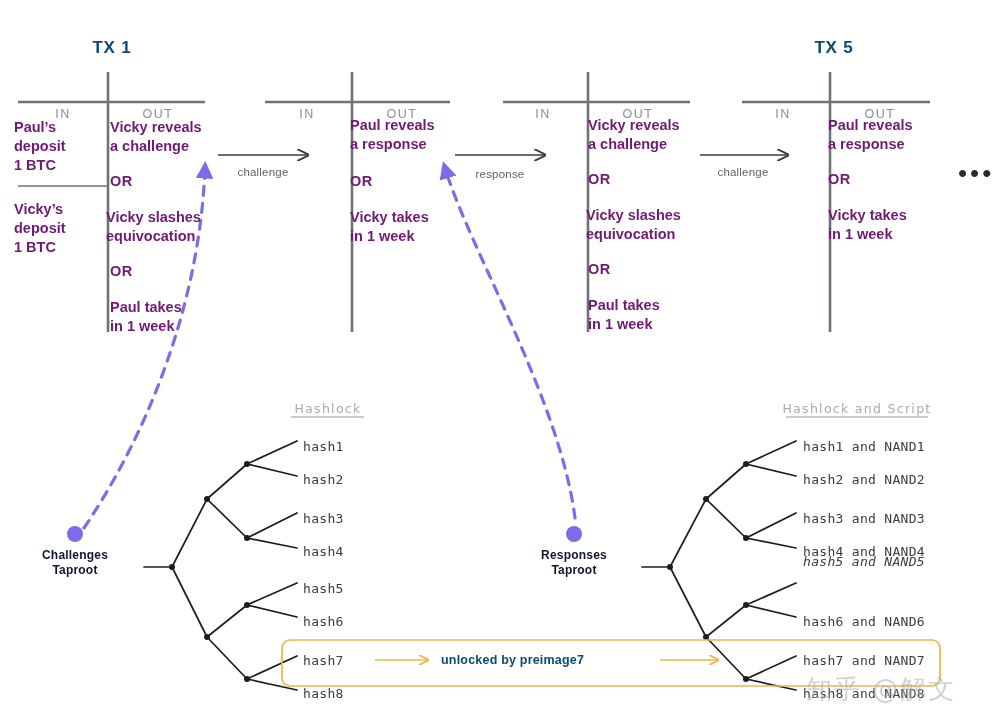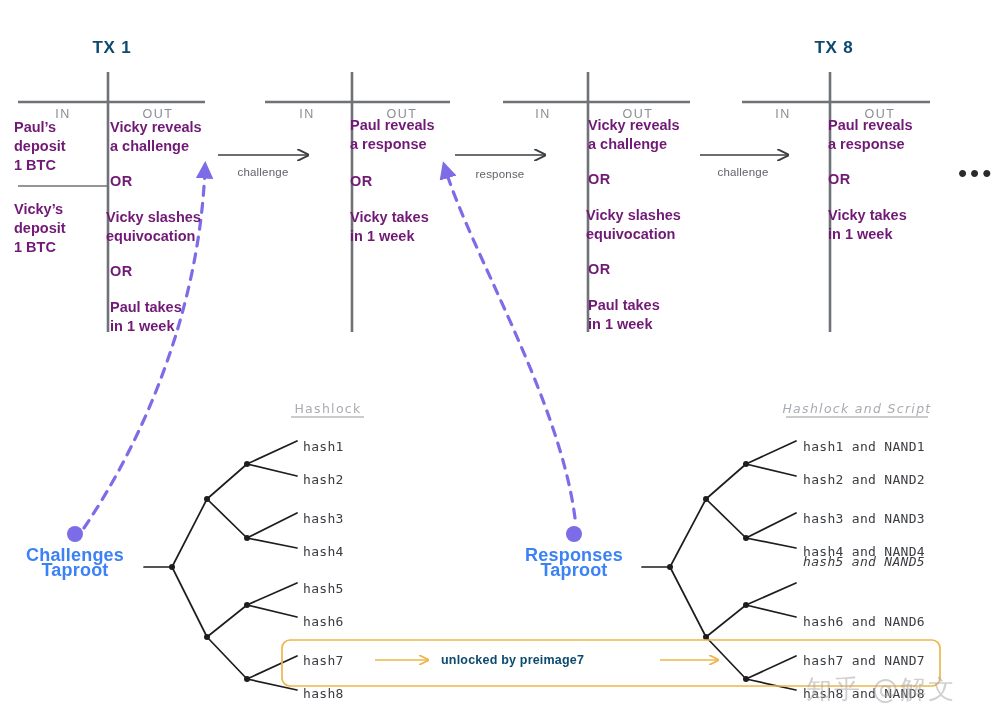--- a/index.html
+++ b/index.html
@@ -17,21 +17,21 @@
   .cell{font-size:14.5px;color:#701a75;line-height:19px;text-align:left;font-weight:bold;}
   .cell.or{letter-spacing:.4px;}
   .arrow-label{font-size:11.5px;color:#5f6268;text-align:center;letter-spacing:.2px;}
   .ellipsis{font-size:26px;color:#2b2b2b;letter-spacing:3px;line-height:10px;}
 
   
   .tree-head{font-size:12.5px;color:#a8abb1;letter-spacing:1.3px;text-align:center;
              font-family:"DejaVu Sans",sans-serif;}
   .leaf{font-size:13px;color:#3a3d42;font-family:"DejaVu Sans Mono","Liberation Mono",monospace;
         letter-spacing:.3px;white-space:pre;}
-  .taproot{font-size:18px;font-weight:bold;color:#3b82f6;text-align:center;
+  .taproot{font-size:12px;font-weight:bold;color:#0f172a;text-align:center;
            line-height:15px;letter-spacing:.2px;}
 
   
   .callout-label{font-size:12.5px;font-weight:bold;color:#0c4a6e;letter-spacing:.2px;}
 
   .wm{position:absolute;font-size:26px;color:rgba(170,170,170,.55);
       font-family:"DejaVu Sans",sans-serif;letter-spacing:2px;white-space:nowrap;}
 </style>
 </head>
 <body>
@@ -184,21 +184,21 @@
 
   <div class="txt cell" style="left: 588px; top: 116px; width: 116px; white-space: pre-line;">Vicky reveals
 a challenge</div>
   <div class="txt cell or" style="left: 588px; top: 170px; width: 116px; white-space: pre-line;">OR</div>
   <div class="txt cell" style="left: 586px; top: 206px; width: 120px; white-space: pre-line;">Vicky slashes
 equivocation</div>
   <div class="txt cell or" style="left: 588px; top: 260px; width: 116px; white-space: pre-line;">OR</div>
   <div class="txt cell" style="left: 588px; top: 296px; width: 116px; white-space: pre-line;">Paul takes
 in 1 week</div>
 
-  <div class="txt tx-title" style="left:740px;top:38px;width:188px;">TX 8</div>
+  <div class="txt tx-title" style="left:740px;top:38px;width:188px;">TX 5</div>
   <div class="txt col-head" style="left:738px;top:83px;width:90px;">IN</div>
   <div class="txt col-head" style="left:832px;top:83px;width:96px;">OUT</div>
 
   <div class="txt cell" style="left: 828px; top: 116px; width: 110px; white-space: pre-line;">Paul reveals
 a response</div>
   <div class="txt cell or" style="left: 828px; top: 170px; width: 110px; white-space: pre-line;">OR</div>
   <div class="txt cell" style="left: 828px; top: 206px; width: 110px; white-space: pre-line;">Vicky takes
 in 1 week</div>
 
   <div class="txt ellipsis" style="left:958px;top:168px;">•••</div>
@@ -213,21 +213,21 @@
 
   <div class="txt leaf" style="left:303px;top:439px;text-align:right;">hash1</div>
   <div class="txt leaf" style="left:303px;top:472px;">hash2</div>
   <div class="txt leaf" style="left:303px;top:511px;">hash3</div>
   <div class="txt leaf" style="left:303px;top:544px;">hash4</div>
   <div class="txt leaf" style="left:303px;top:581px;">hash5</div>
   <div class="txt leaf" style="left:303px;top:614px;">hash6</div>
   <div class="txt leaf" style="left:303px;top:653px;">hash7</div>
   <div class="txt leaf" style="left:303px;top:686px;">hash8</div>
 
-  <div class="txt tree-head" style="left:776px;top:401px;width:162px;font-style:italic;">Hashlock and Script</div>
+  <div class="txt tree-head" style="left:776px;top:401px;width:162px;">Hashlock and Script</div>
   <div class="txt taproot" style="left:521px;top:548px;width:106px;white-space:pre-line;">Responses
 Taproot</div>
 
   <div class="txt leaf" style="left:803px;top:439px;">hash1 and NAND1</div>
   <div class="txt leaf" style="left:803px;top:472px;">hash2 and NAND2</div>
   <div class="txt leaf" style="left:803px;top:511px;">hash3 and NAND3</div>
   <div class="txt leaf" style="left:803px;top:544px;">hash4 and NAND4</div>
   <div class="txt leaf" style="left:803px;top:554px;font-style:italic;">hash5 and NAND5</div>
   <div class="txt leaf" style="left:803px;top:614px;">hash6 and NAND6</div>
   <div class="txt leaf" style="left:803px;top:653px;">hash7 and NAND7</div>

